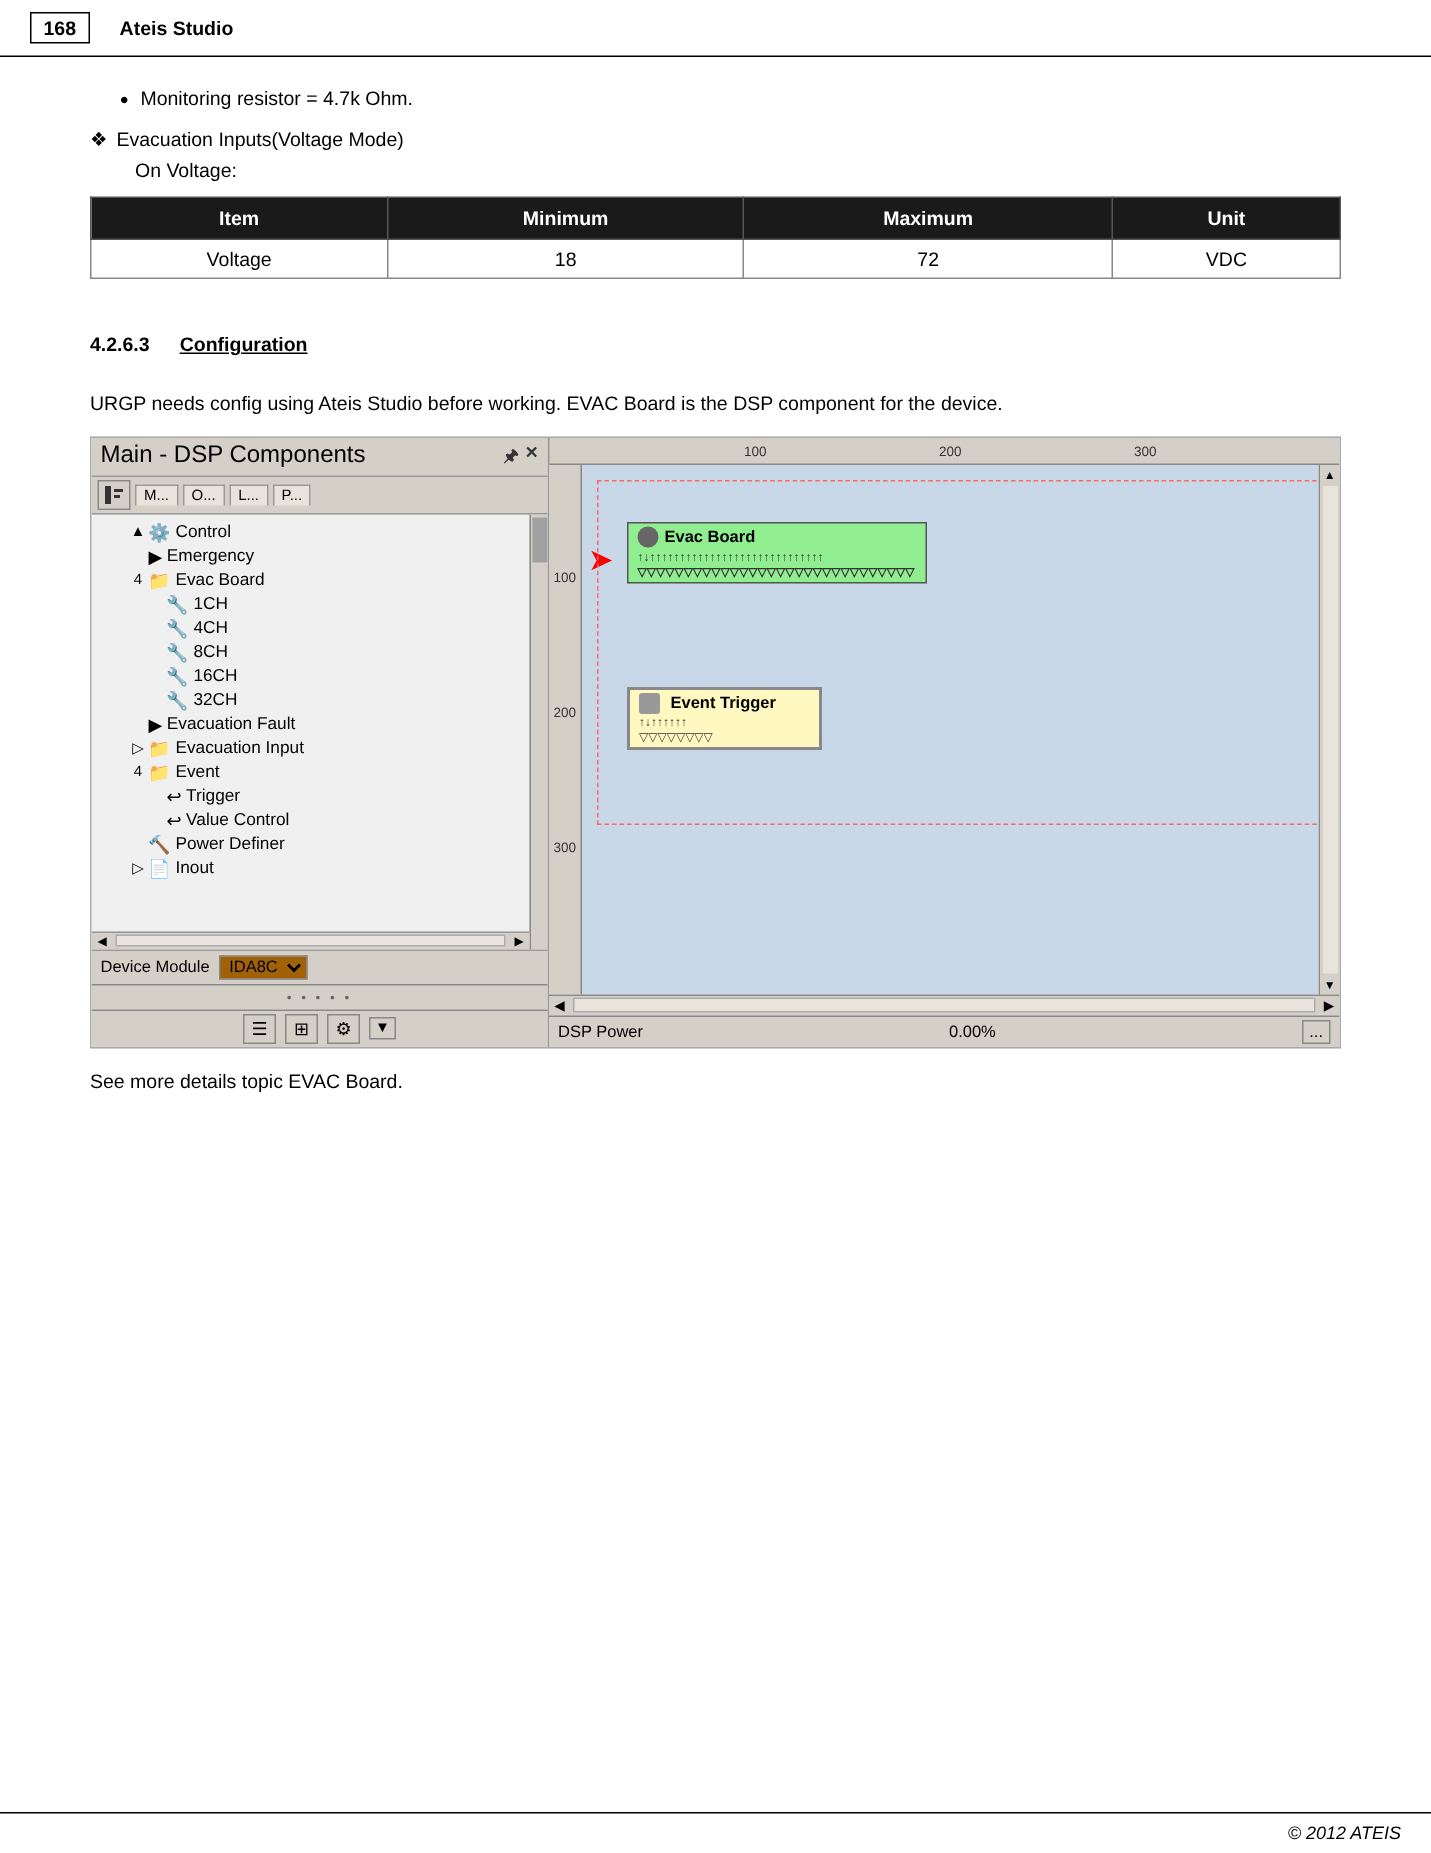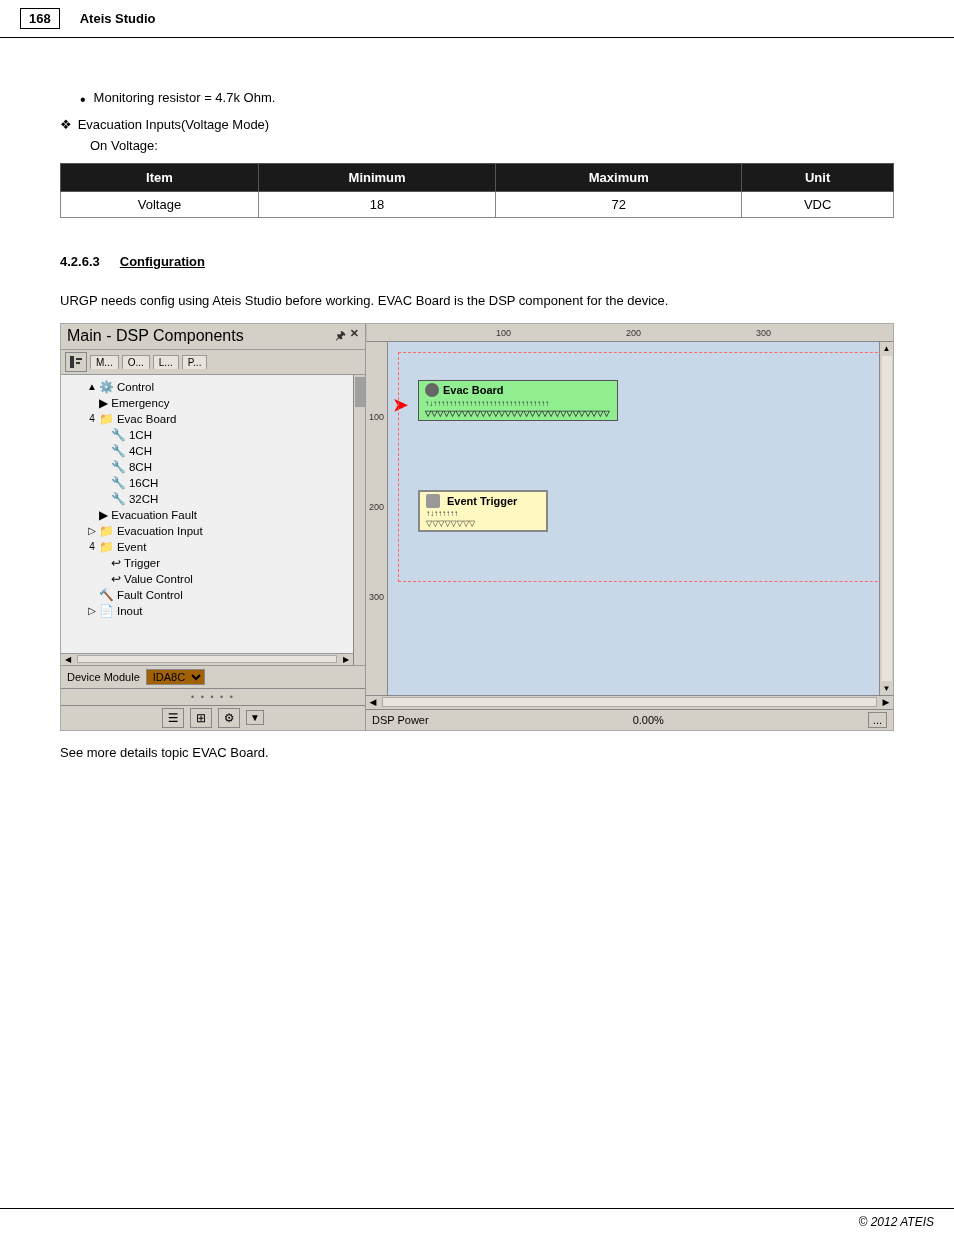--- a/index.html
+++ b/index.html
@@ -12,21 +12,20 @@
       min-height: 1235px;
       position: relative;
     }
 
     .page-wrapper {
       width: 954px;
       min-height: 1235px;
       padding: 0;
       display: flex;
       flex-direction: column;
-      gap: 32px;
     }
 
     
     .page-header {
       display: flex;
       align-items: center;
       border-bottom: 1px solid #000;
       padding: 8px 20px;
       margin-bottom: 20px;
     }
@@ -569,21 +568,21 @@
 
           <div class="tree-item tree-indent-3">
             <span class="tree-expand">&nbsp;</span>
             <span class="tree-icon">↩</span>
             <span>Value Control</span>
           </div>
 
           <div class="tree-item tree-indent-2">
             <span class="tree-expand">&nbsp;</span>
             <span class="tree-icon">🔨</span>
-            <span>Fault Control</span>
+            <span>Power Definer</span>
           </div>
 
           <div class="tree-item tree-indent-2">
             <span class="tree-expand">▷</span>
             <span class="tree-icon">📄</span>
             <span>Inout</span>
           </div>
 
           <div class="scrollbar-v">
             <div class="scrollbar-thumb"></div>

